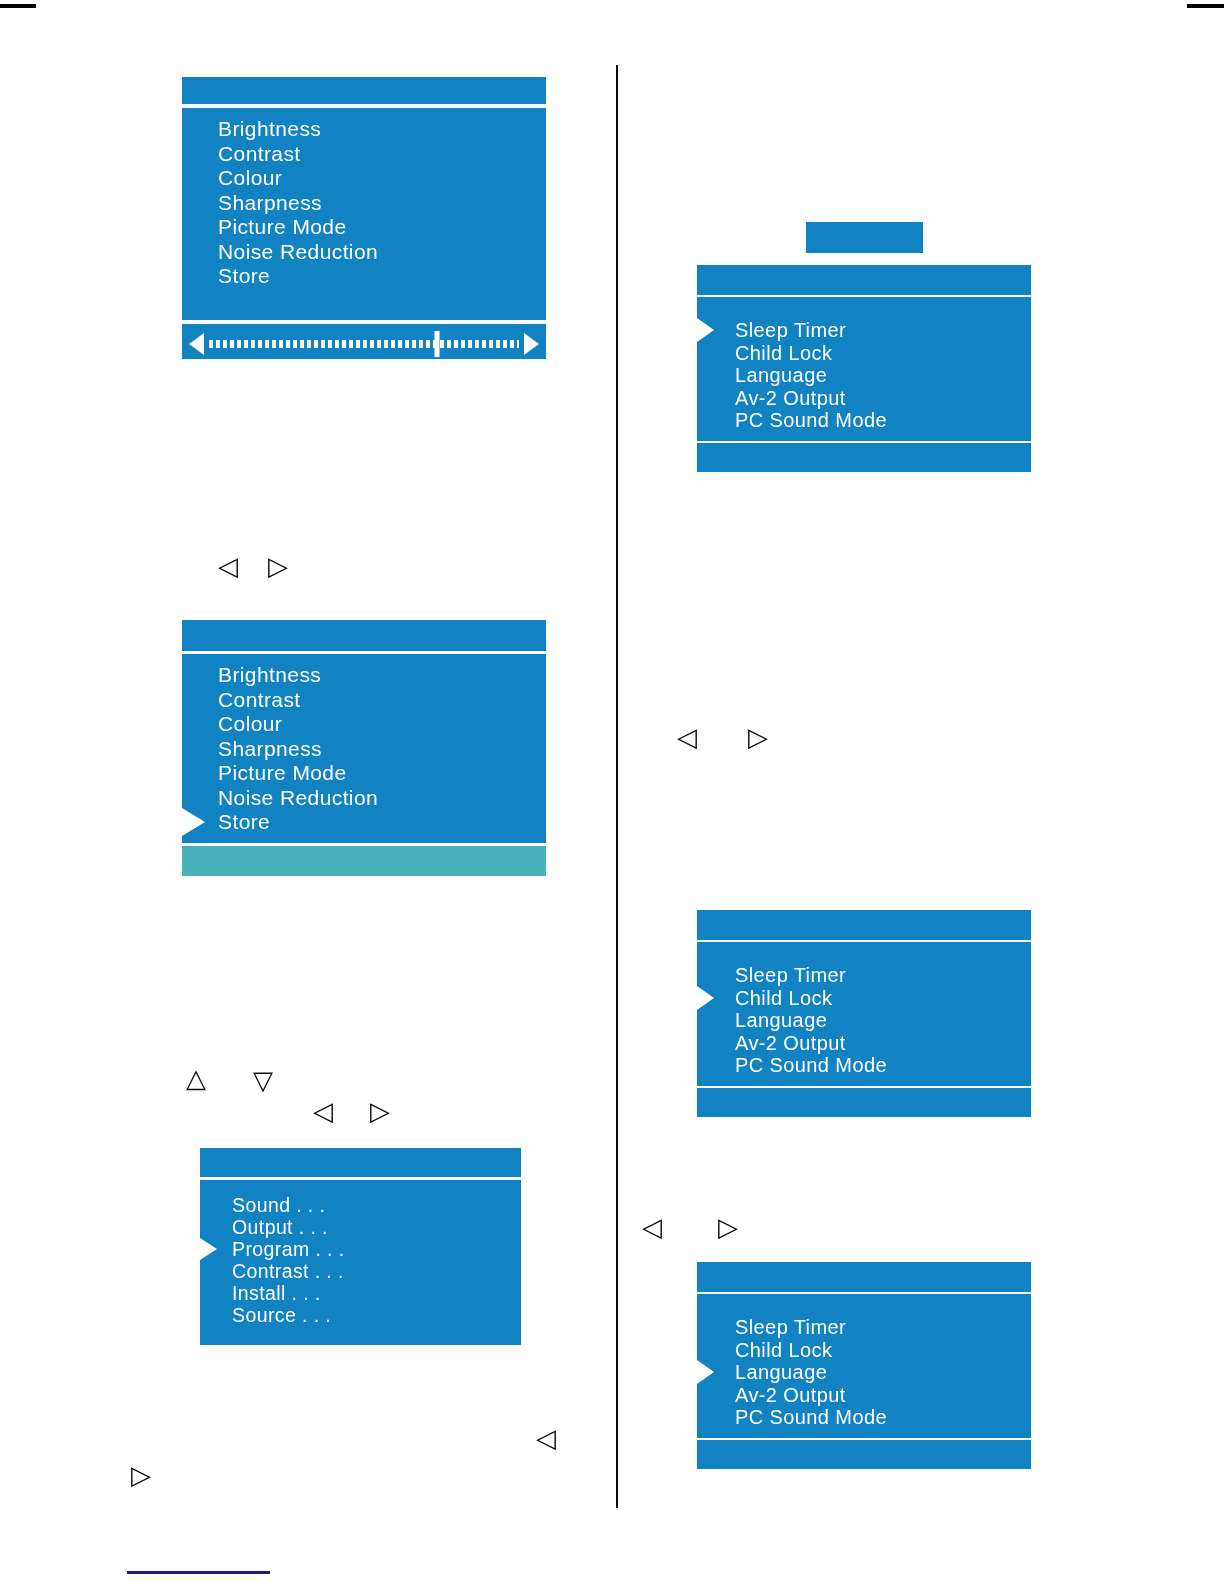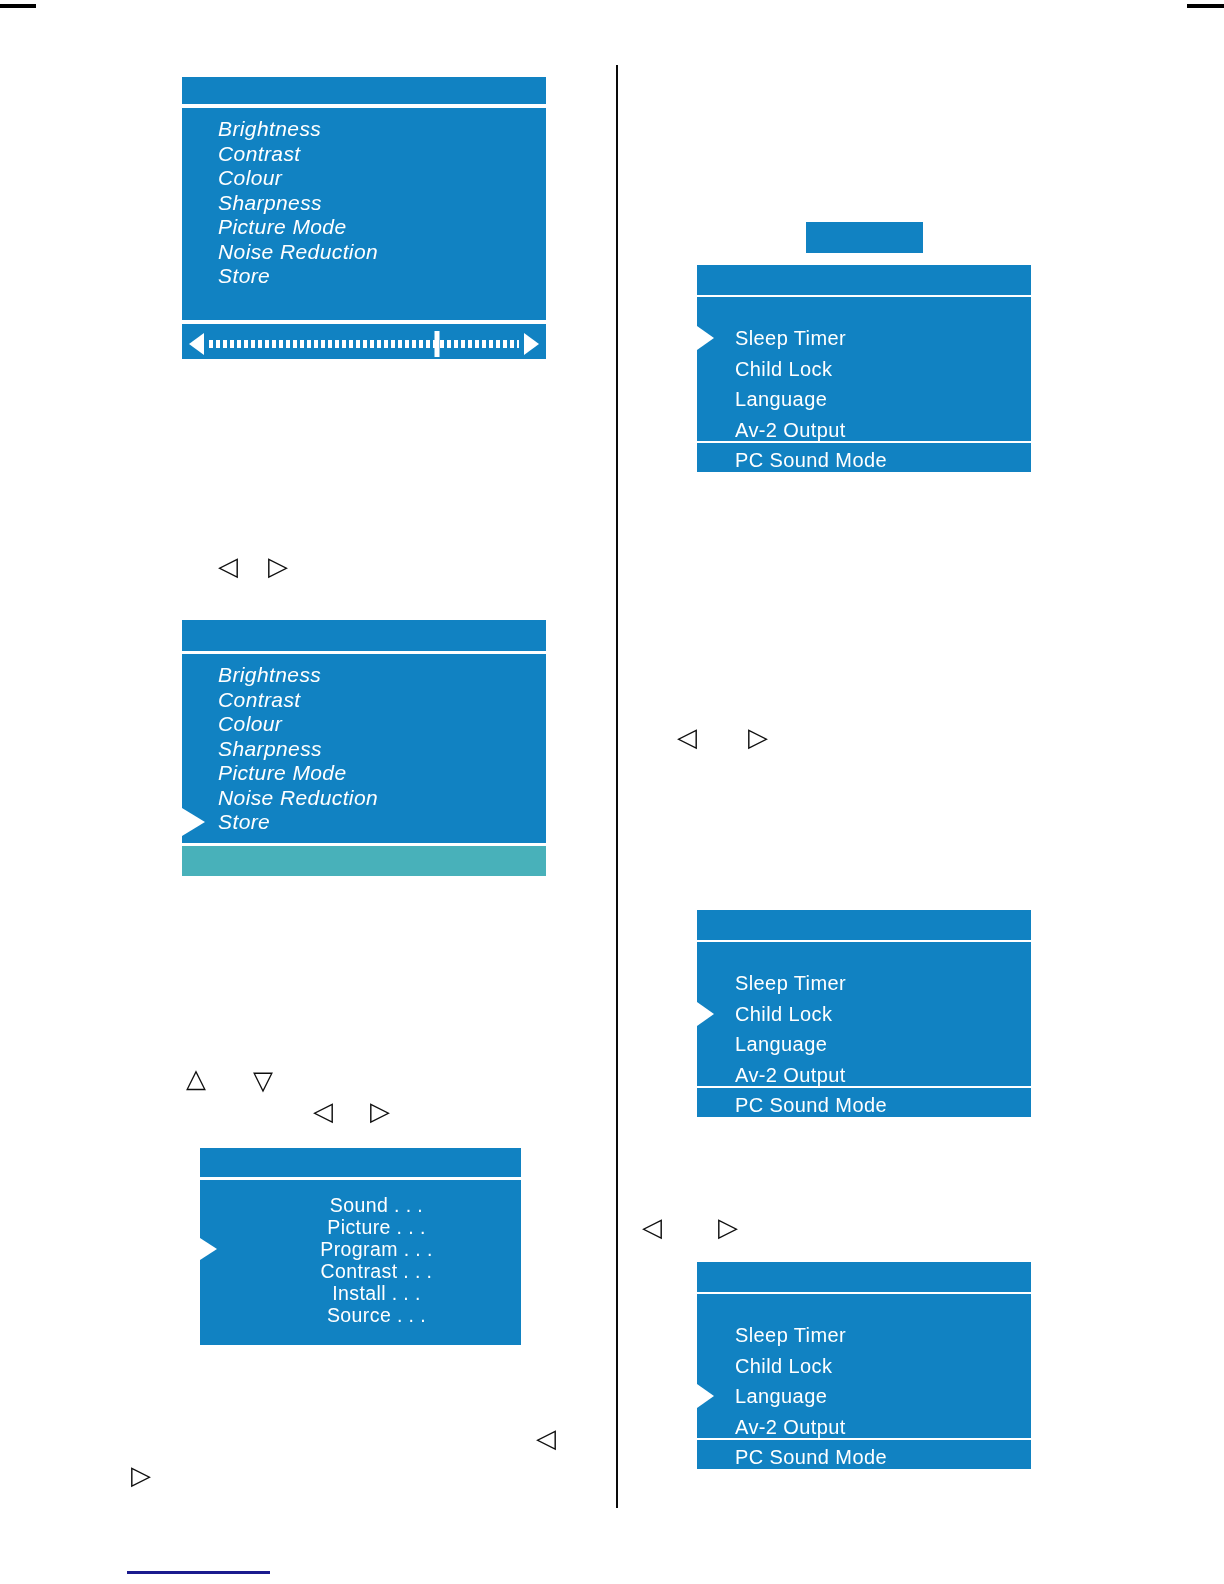--- a/index.html
+++ b/index.html
@@ -13,22 +13,22 @@
 
   .menu-box { position:absolute; background:#1182c2; }
   .hdr { width:100%; background:#1182c2; }
   .wline { width:100%; background:#ffffff; }
   .gap { width:100%; background:#ffffff; }
   .body { position:relative; color:#ffffff; background:#1182c2; }
   .teal { width:100%; background:#48b1ba; }
   .ftr { width:100%; background:#1182c2; }
 
   .row { position:relative; white-space:nowrap; letter-spacing:0.4px; }
-  .lbody .row { height:24.5px; line-height:24.5px; font-size:21px;font-style:italic; }
-  .rbody .row { height:22.5px; line-height:22.5px; font-size:20px;margin-top:8px; }
+  .lbody .row { height:24.5px; line-height:24.5px; font-size:21px; }
+  .rbody .row { height:22.5px; line-height:22.5px; font-size:20px; }
   .mbody .row { height:22px;   line-height:22px;   font-size:19.5px; }
 
   .cursor { position:absolute; width:0; height:0; top:50%; transform:translateY(-50%);
             border-style:solid; border-color:transparent; }
   .cursor.big   { left:-36px; border-width:14px 0 14px 23px; border-left-color:#fff; }
   .cursor.med   { left:-38px; border-width:12px 0 12px 17px; border-left-color:#fff; }
   .cursor.small { left:-32px; border-width:11px 0 11px 17px; border-left-color:#fff; }
 
   .slider { position:relative; margin-top:4px; height:31px; background:#1182c2; }
   .sl-left, .sl-right { position:absolute; top:50%; transform:translateY(-50%); width:0; height:0;
@@ -134,26 +134,26 @@
     <div class="wline" style="height:2px;"></div>
     <div class="ftr" style="height:29px;"></div>
   </div>
 
   <div class="glyph" style="left:179px;top:1063px;">△</div>
   <div class="glyph" style="left:246px;top:1065px;">▽</div>
 
   <div class="glyph" style="left:306px;top:1096px;">◁</div>
   <div class="glyph" style="left:363px;top:1096px;">▷</div>
 
-  <div class="menu-box" style="left:200px;top:1148px;width:321px;text-align:center;">
+  <div class="menu-box" style="left:200px;top:1148px;width:321px;">
     <div class="hdr" style="height:29px;"></div>
     <div class="wline" style="height:3px;"></div>
     <div class="body mbody" style="height:165px;padding:14px 0 0 32px;">
       <div class="row">Sound . . .</div>
-      <div class="row">Picture . . .</div>
+      <div class="row">Output . . .</div>
       <div class="row">
         <span>Program . . .</span>
         <div class="cursor small"></div>
       </div>
       <div class="row">Contrast . . .</div>
       <div class="row">Install . . .</div>
       <div class="row">Source . . .</div>
     </div>
   </div>
 

